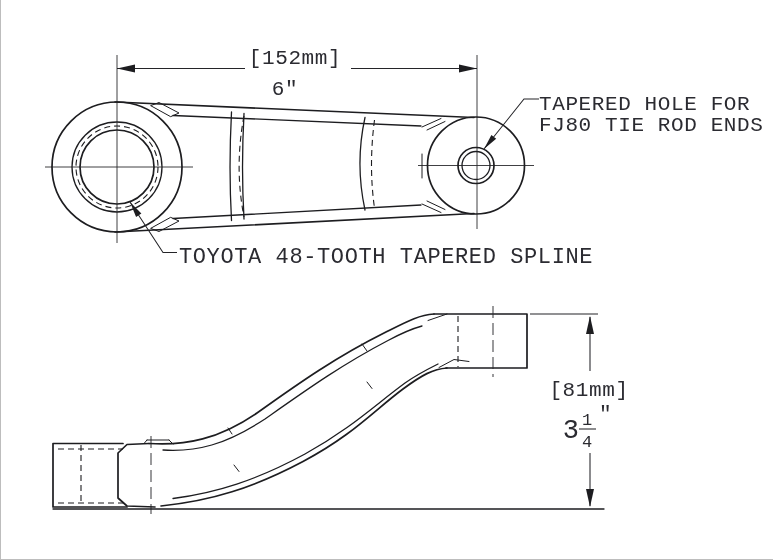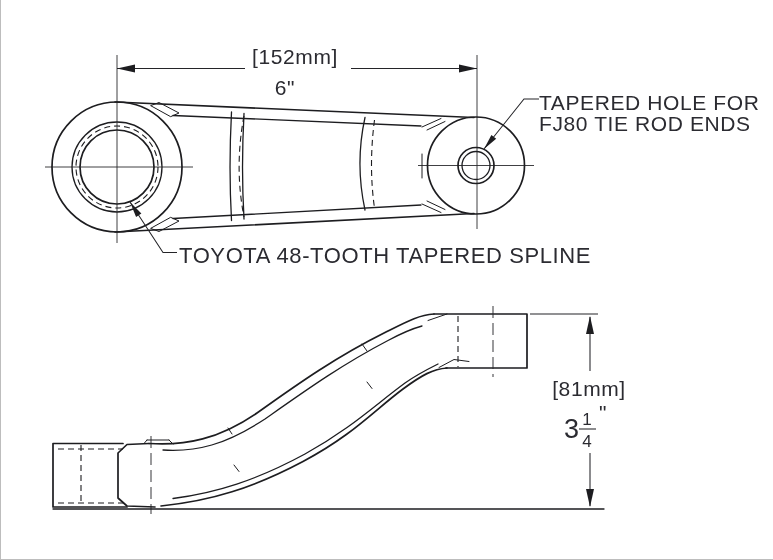--- a/index.html
+++ b/index.html
@@ -3,21 +3,21 @@
 <meta charset="utf-8">
 <style>
   html,body{margin:0;padding:0;background:#ffffff;}
   .page{
     position:relative;
     width:773px;height:560px;
     background:#ffffff;
     border-left:1px solid #bdbdbd;
     border-bottom:1px solid #bdbdbd;
     box-sizing:border-box;
-    font-family:Liberation Sans, sans-serif;
+    font-family:Liberation Mono, monospace;
     overflow:hidden;
   }
   svg{display:block;}
   
   .ol{stroke:#1d1d20;stroke-width:1.7;fill:none;stroke-linecap:round;stroke-linejoin:round;}
   .ml{stroke:#1d1d20;stroke-width:1.3;fill:none;stroke-linecap:round;}
   .tl{stroke:#1d1d20;stroke-width:1.0;fill:none;stroke-linecap:round;}
   .hid{stroke:#1d1d20;stroke-width:1.1;fill:none;stroke-dasharray:6 4;stroke-linecap:butt;}
   .cl{stroke:#2a2a2e;stroke-width:0.9;fill:none;}
   .cld{stroke:#2a2a2e;stroke-width:0.95;fill:none;stroke-dasharray:12 5;}

